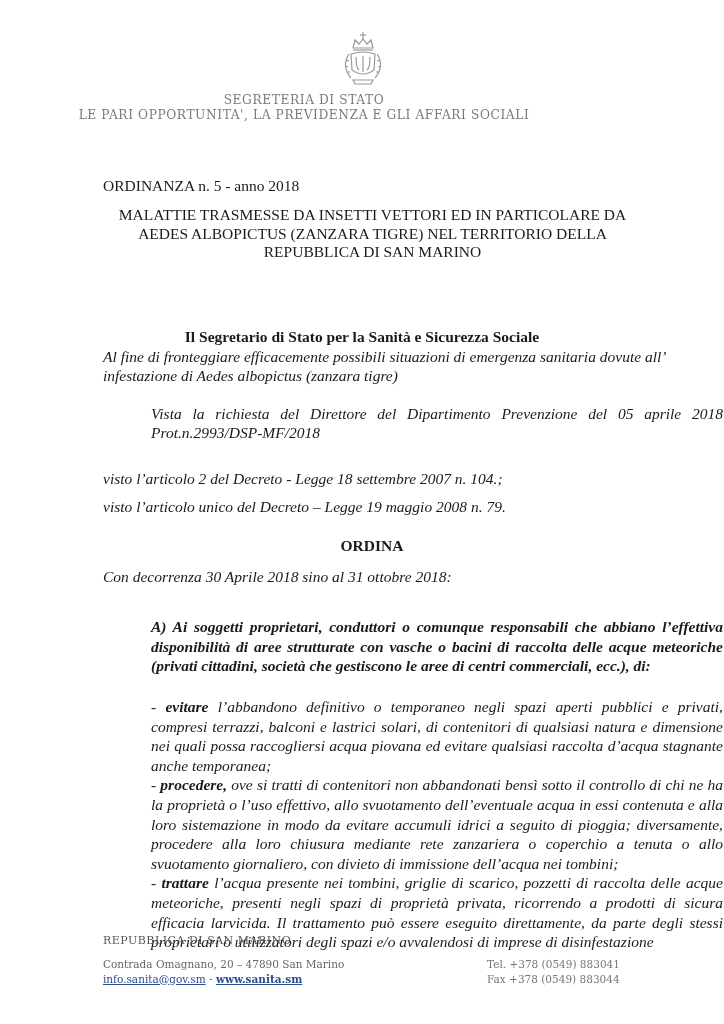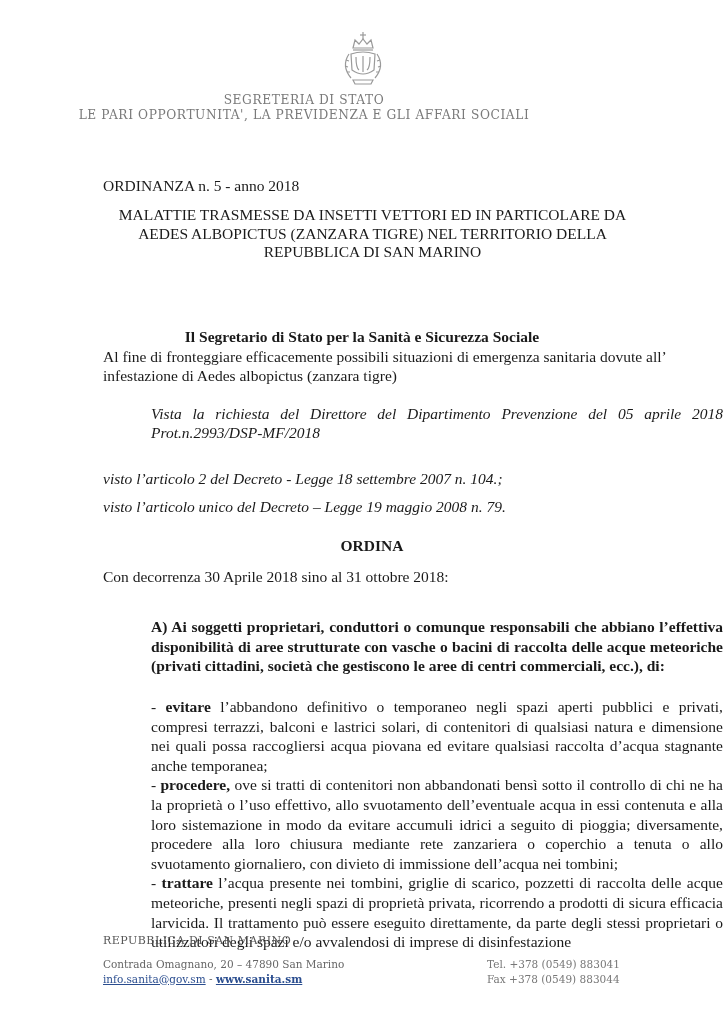--- a/index.html
+++ b/index.html
@@ -5,21 +5,21 @@
   html, body { margin: 0; padding: 0; background: #ffffff; }
   body { width: 724px; height: 1024px; position: relative; overflow: hidden; font-family: "Liberation Serif", serif; color: #1a1a1a; }
   .abs { position: absolute; }
   .emblem { left: 337px; top: 30px; width: 52px; height: 60px; }
   .header { left: 0; width: 608px; text-align: center; top: 93px; color: #7a7a7a; font-size: 12.2px; line-height: 14.5px; letter-spacing: 0.6px; font-family: "DejaVu Serif", serif; }
   .header div { white-space: nowrap; }
   .ord-num { left: 103px; top: 177px; font-size: 15.5px; }
   .title { left: 100px; width: 545px; top: 206px; text-align: center; font-size: 15.5px; line-height: 18.5px; }
   .title div { white-space: nowrap; }
   .signer { left: 0; width: 724px; text-align: center; top: 318px; font-size: 15.5px; font-weight: bold; margin-top: 10px; }
-  .para { left: 103px; width: 572px; font-size: 15.5px; line-height: 19.2px; }
+  .para { left: 103px; width: 572px; font-size: 15.5px; line-height: 19.2px; font-style: italic; }
   .just { text-align: justify; text-align-last: left; margin-left: 48px; }
   .it { font-style: italic; }
   .p1 { top: 347px; }
   .p2 { top: 404px; }
   .p3 { top: 469px; }
   .p4 { top: 497px; }
   .ordina { left: 10px; width: 724px; text-align: center; top: 537px; font-size: 15.5px; font-weight: bold; }
   .p5 { top: 567px; }
   .sectA { top: 617px; font-weight: bold; line-height: 19.5px; }
   .bullets { top: 697px; line-height: 19.6px; }

